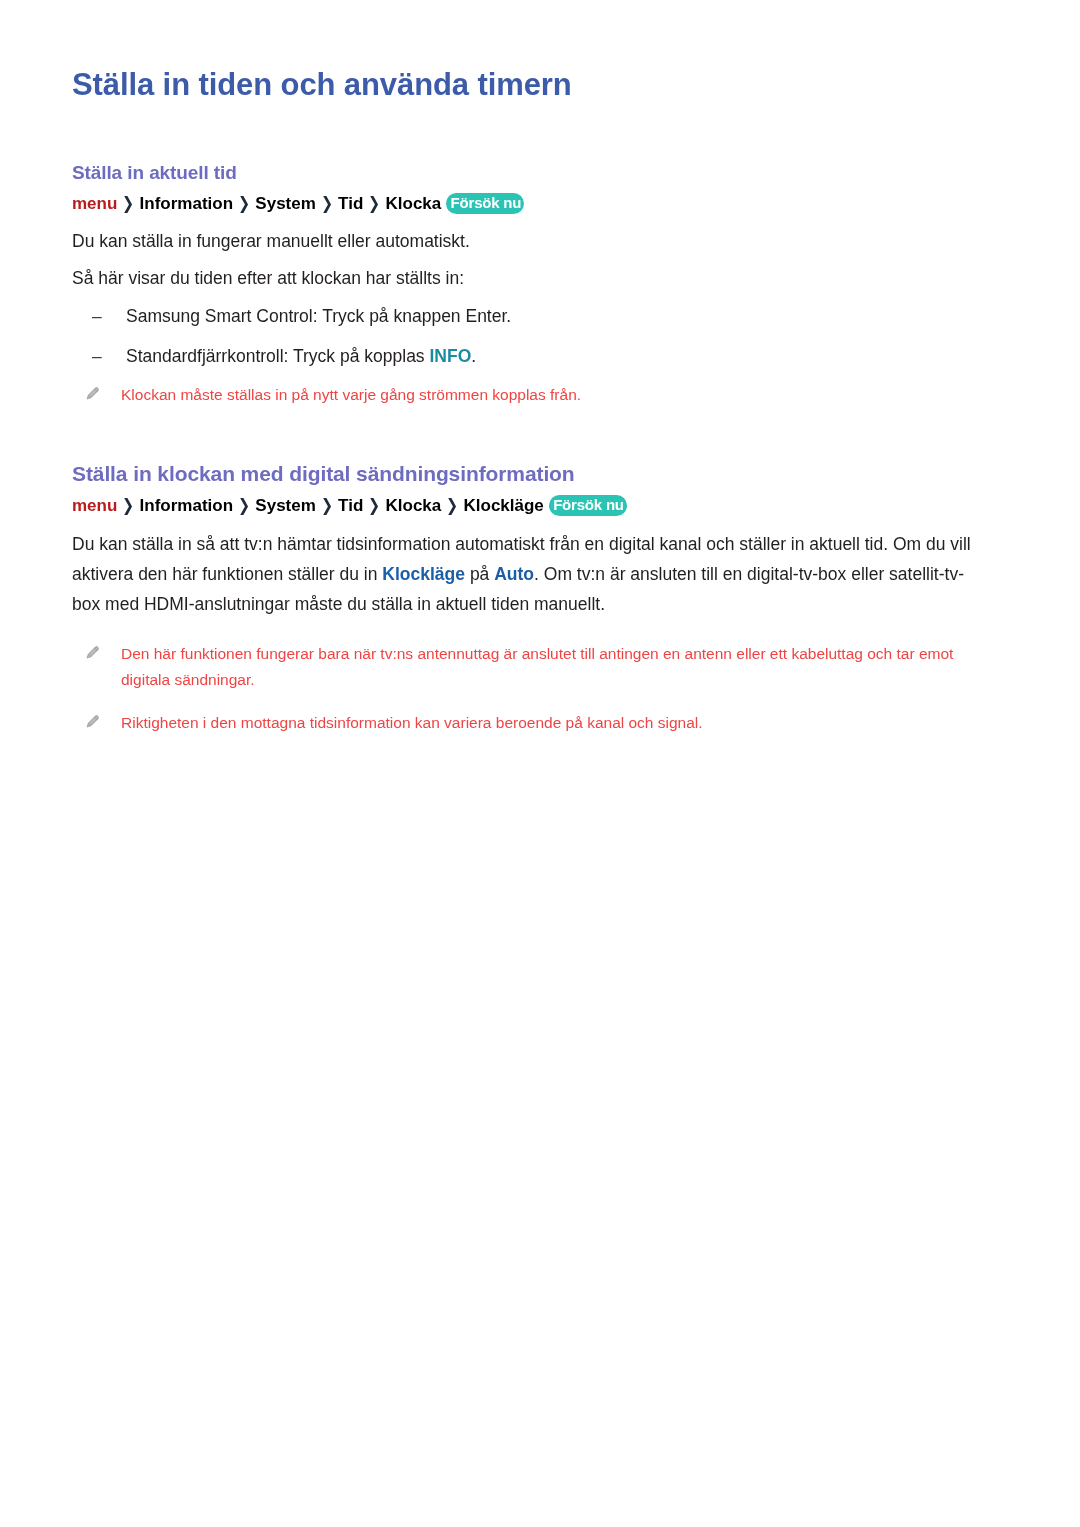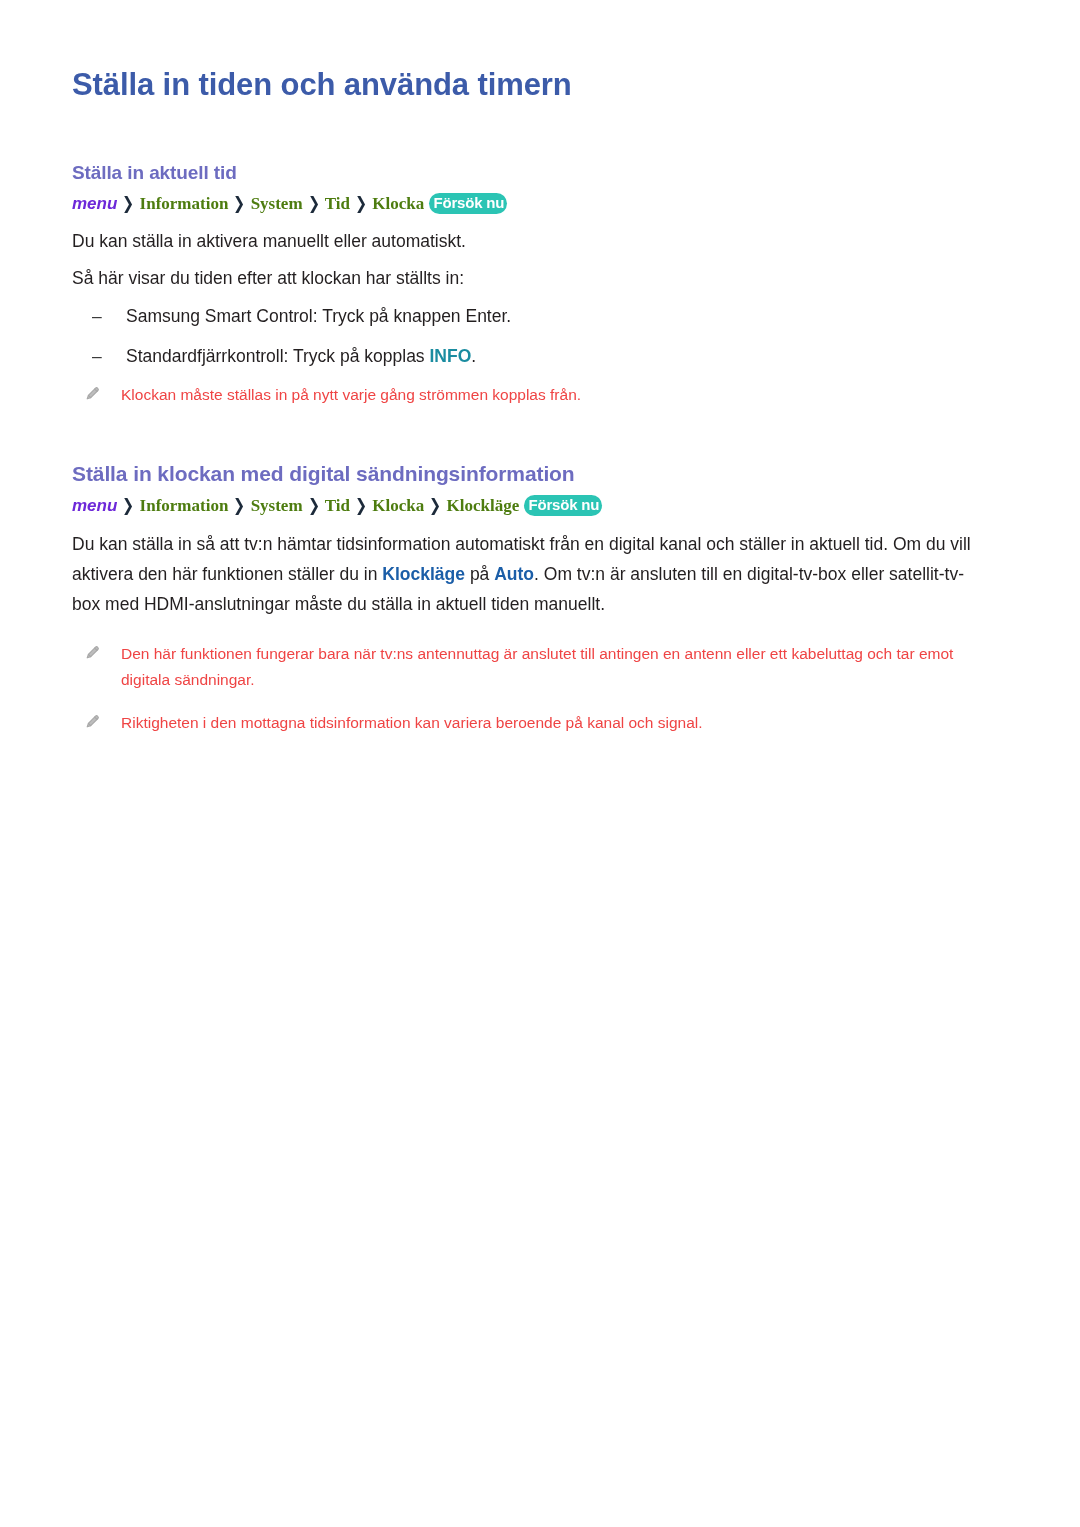--- a/index.html
+++ b/index.html
@@ -46,22 +46,22 @@
 
   
   .breadcrumb {
     font-size: 17px;
     font-weight: bold;
     line-height: 1.3;
     margin: 0 0 12px 0;
     white-space: nowrap;
     display: block;
   }
-  .bc-menu { color: #6d28d9; font-style: italic; }
-  .bc-item { color: #4d7c0f; font-family: Liberation Serif, serif; }
+  .bc-menu { color: #b91c1c; }
+  .bc-item { color: #000000; }
   .bc-sep {
     color: #1c2a3a;
     font-weight: bold;
     font-size: 17px;
     padding: 0 4px;
     display: inline-block;
     transform: scaleX(0.85);
   }
   .try-now {
     display: inline-block;
@@ -149,21 +149,21 @@
   <h1 class="doc-title">Ställa in tiden och använda timern</h1>
 
   <div>
 
     <h2 class="section-title">Ställa in aktuell tid</h2>
 
     <div class="breadcrumb">
       <span class="bc-menu">menu</span><span class="bc-sep">❯</span><span class="bc-item">Information</span><span class="bc-sep">❯</span><span class="bc-item">System</span><span class="bc-sep">❯</span><span class="bc-item">Tid</span><span class="bc-sep">❯</span><span class="bc-item">Klocka</span><span class="try-now">Försök nu</span>
     </div>
 
-    <p class="body">Du kan ställa in aktivera manuellt eller automatiskt.</p>
+    <p class="body">Du kan ställa in fungerar manuellt eller automatiskt.</p>
     <p class="body">Så här visar du tiden efter att klockan har ställts in:</p>
 
     <ul class="dash-list">
       <li>
         <span class="dash">–</span><span>Samsung Smart Control: Tryck på knappen Enter.</span>
       </li>
       <li>
         <span class="dash">–</span><span>Standardfjärrkontroll: Tryck på kopplas </span><b class="hl-teal">INFO</b><span>.</span>
       </li>
     </ul>

